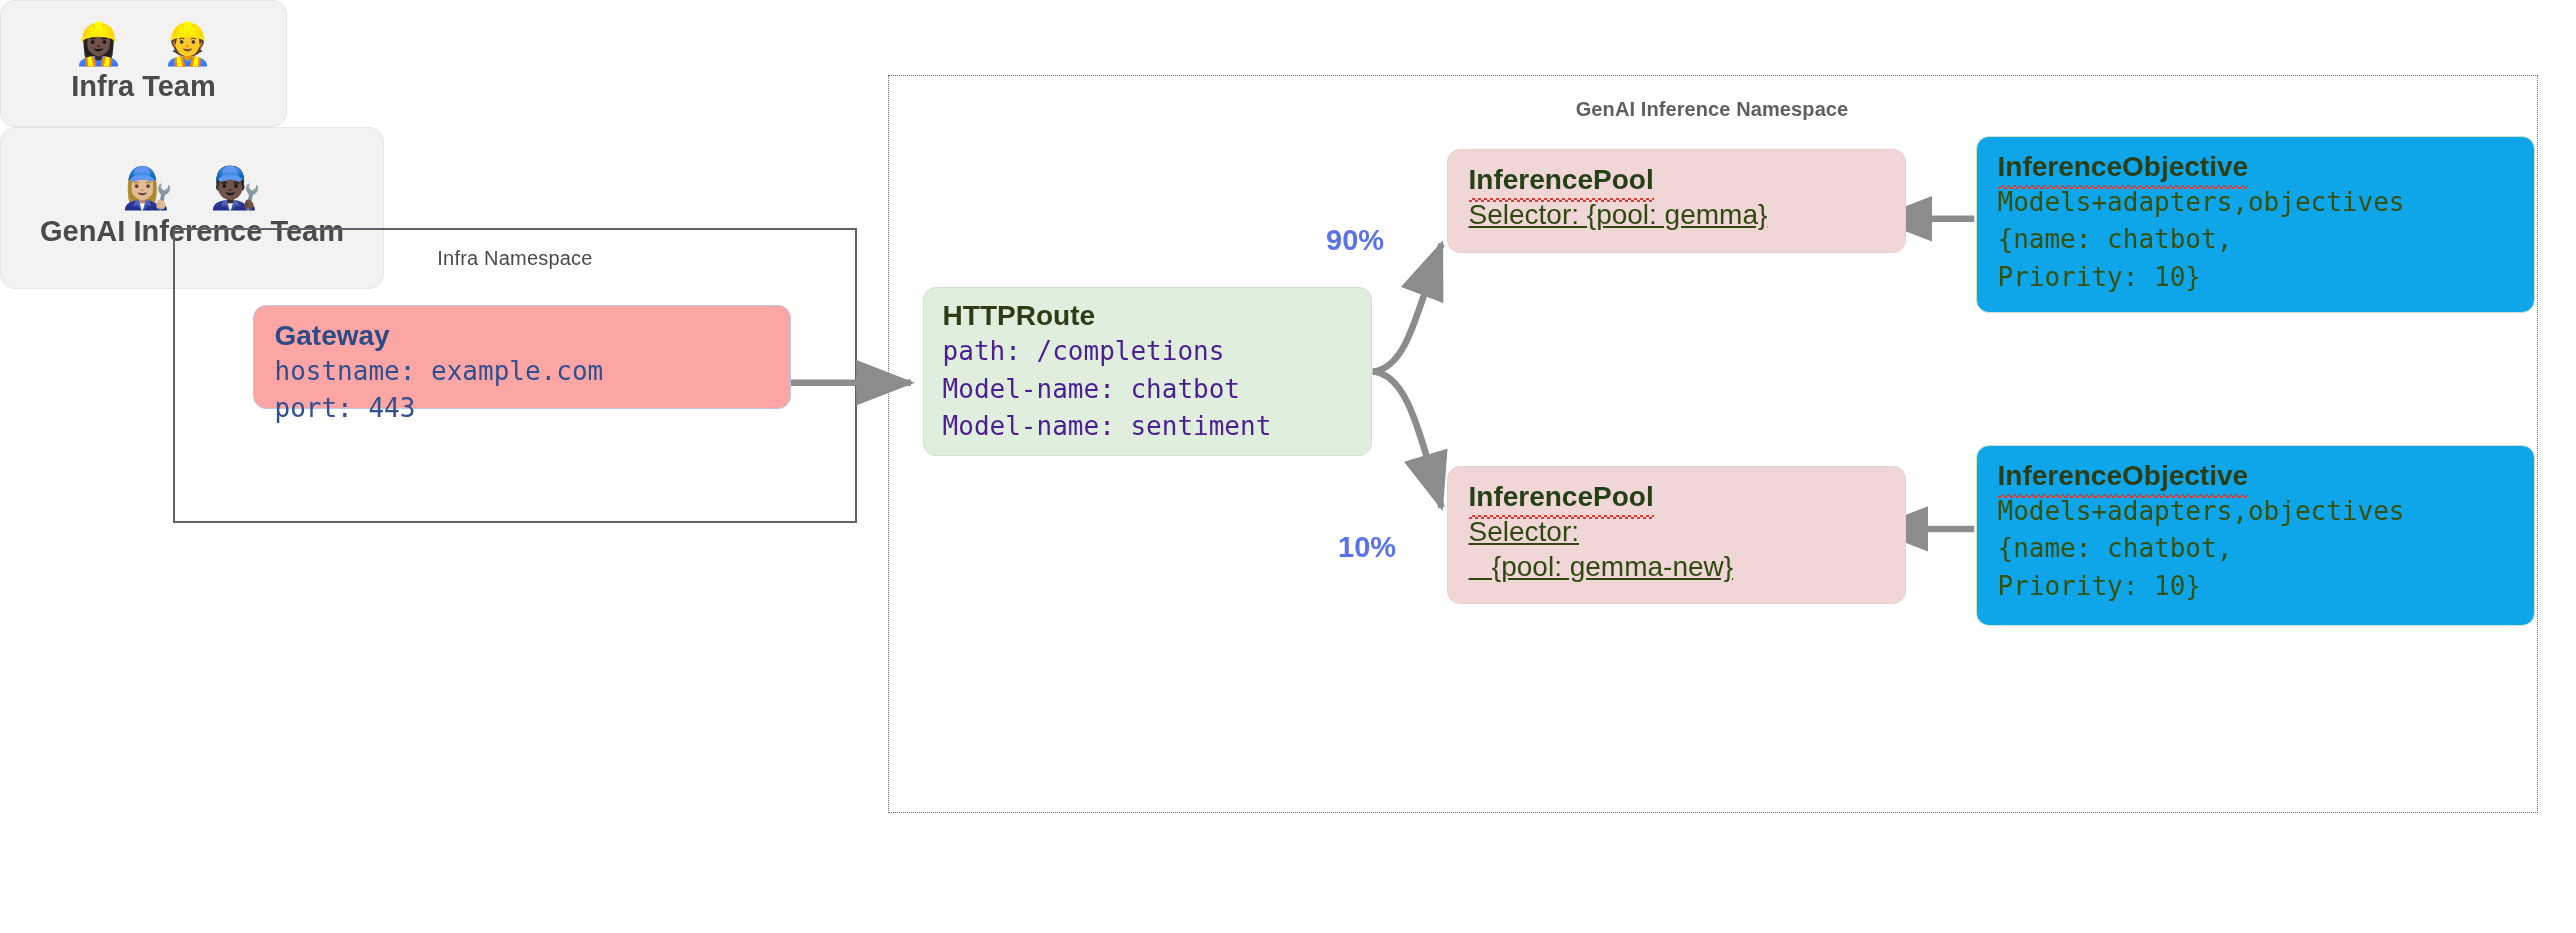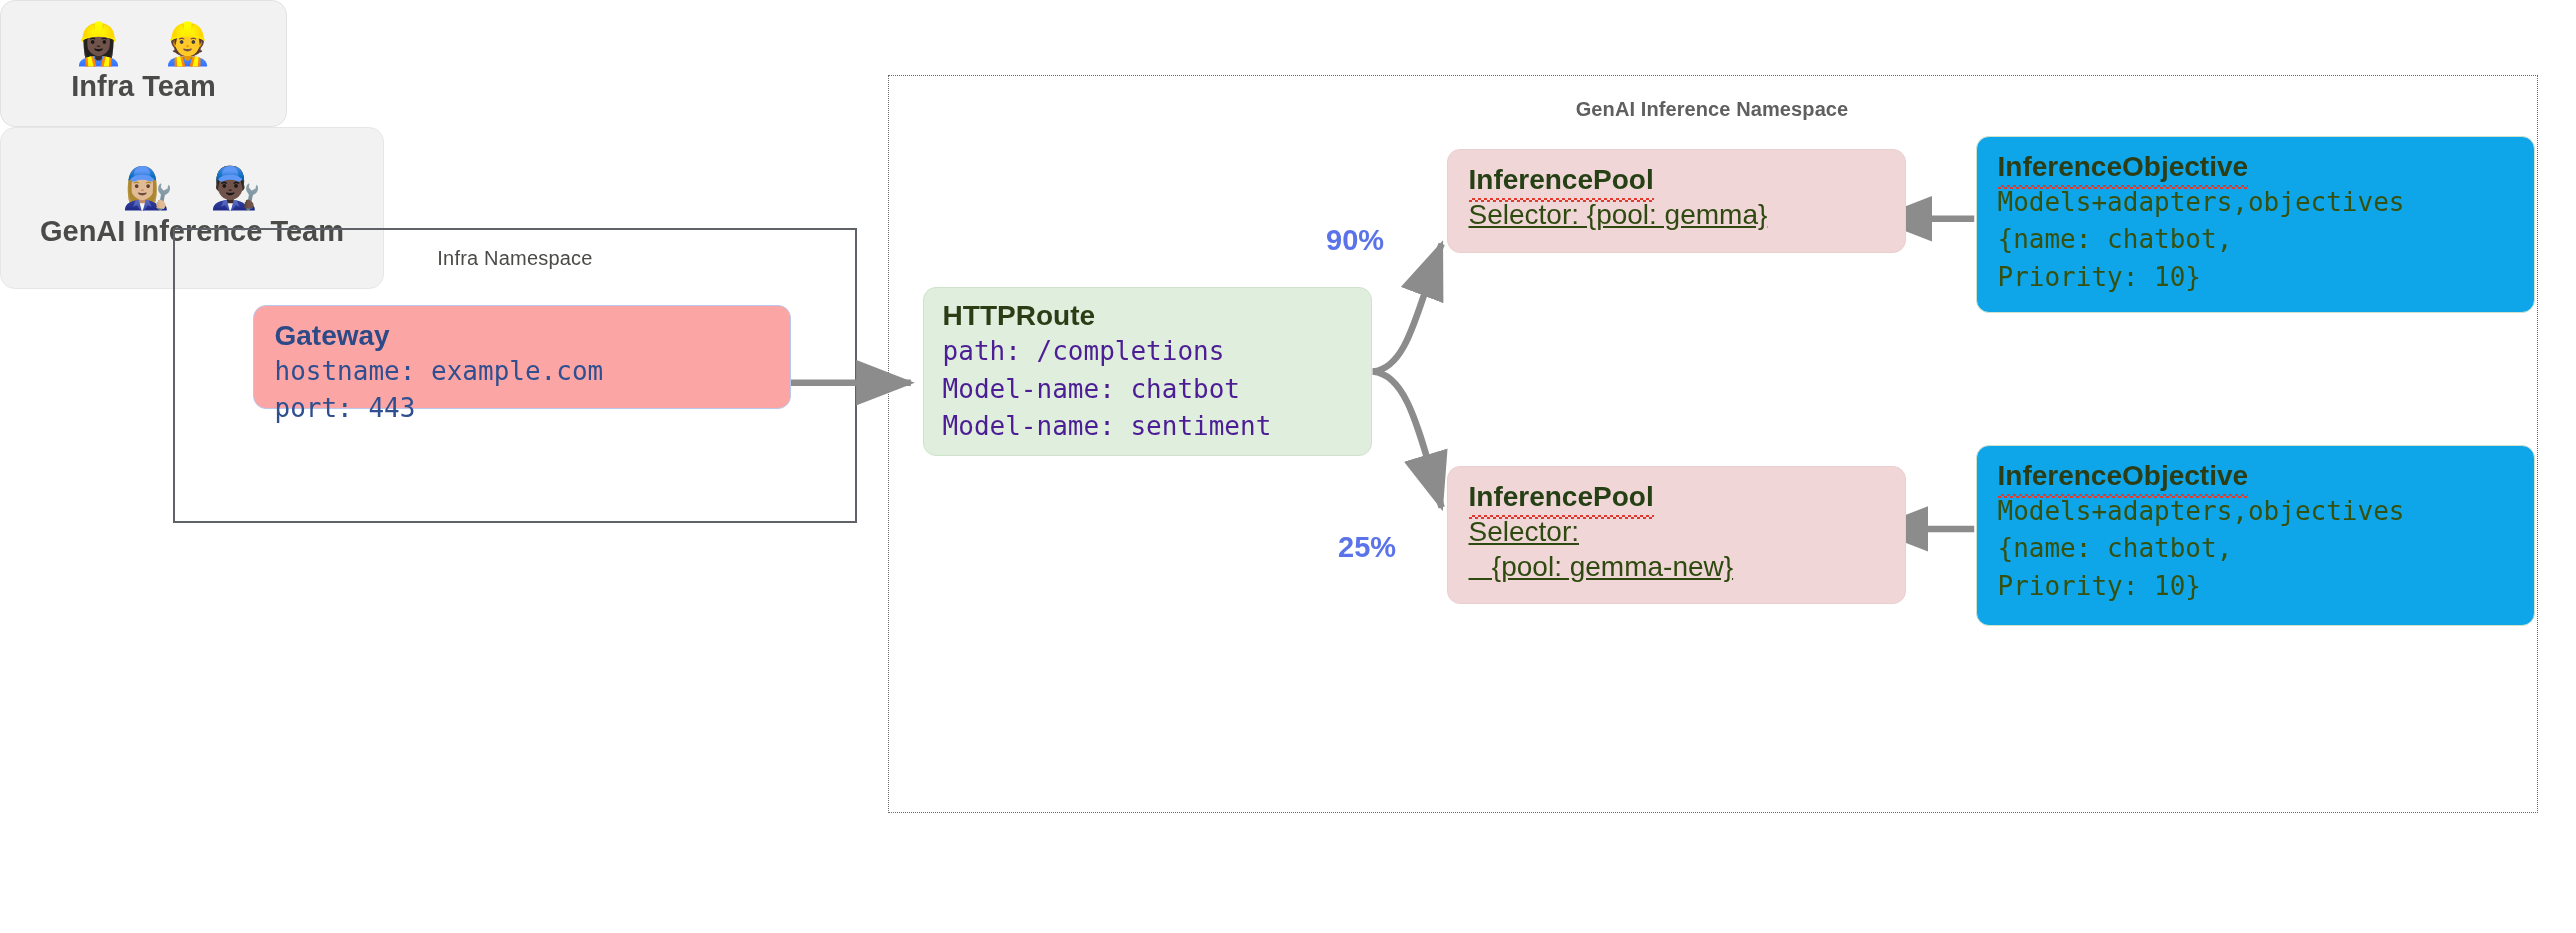--- a/index.html
+++ b/index.html
@@ -321,21 +321,21 @@
   </div>
 
   <div class="node objective" id="objective-bottom">
     <div class="title squiggle">InferenceObjective</div>
     <div class="lines">Models+adapters,objectives
 {name: chatbot,
 Priority: 10}</div>
   </div>
 
   <div class="pct" id="pct-90">90%</div>
-  <div class="pct" id="pct-10">25%</div>
+  <div class="pct" id="pct-10">10%</div>
 
   <div id="genai-team">
     <div class="team-emojis">👩🏼‍🔧 👨🏿‍🔧</div>
     <div class="team-label">GenAI Inference Team</div>
   </div>
 
 </div>
 
 
 </body></html>

